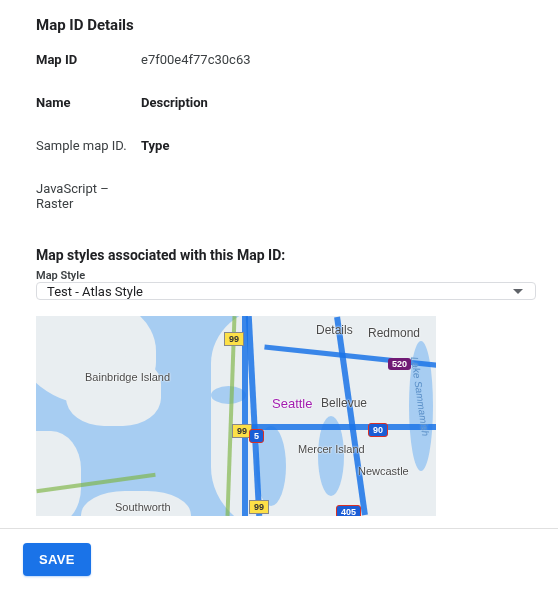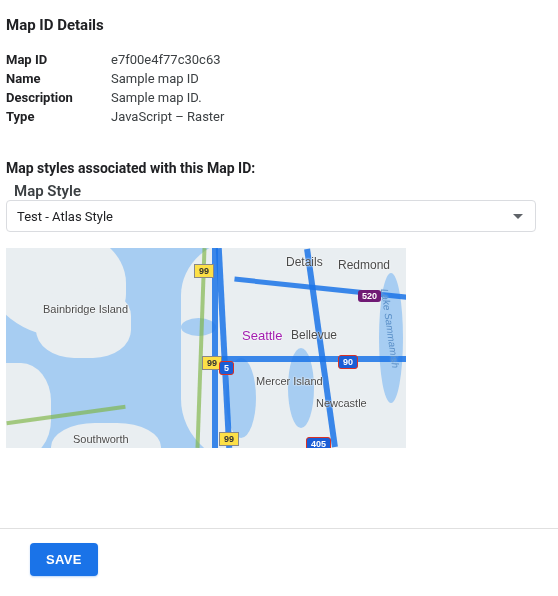--- a/index.html
+++ b/index.html
@@ -6,64 +6,63 @@
     body {
       font-family: -apple-system, BlinkMacSystemFont, 'Segoe UI', Roboto, Arial, sans-serif;
       background: #fff;
       color: #202124;
       width: 558px;
       height: 596px;
       overflow: hidden;
       position: relative;
     }
     .content {
-      padding: 16px 22px 0 6px;
+      padding: 16px 22px 0 36px;
     }
     .section-title {
       font-size: 15px;
       font-weight: 700;
       color: #202124;
       margin-bottom: 18px;
     }
     .details-table {
       display: grid;
       grid-template-columns: 105px 1fr;
-      row-gap: 4px;
+      row-gap: 28px;
       margin-bottom: 36px;
     }
     .details-label {
       font-size: 13px;
       font-weight: 700;
       color: #202124;
     }
     .details-value {
       font-size: 13px;
       font-weight: 400;
       color: #3c4043;
     }
     .assoc-title {
       font-size: 14px;
       font-weight: 700;
       color: #202124;
       margin-bottom: 6px;
     }
     .style-label {
-      font-size: 15px;
+      font-size: 11px;
       font-weight: 600;
       color: #3c4043;
-      margin-left: 8px;
       margin-bottom: 0;
     }
     .dropdown {
       display: flex;
       align-items: center;
       justify-content: space-between;
       border: 1px solid #dadce0;
       border-radius: 4px;
-      height: 32px;
+      height: 18px;
       padding: 0 12px 0 10px;
       cursor: pointer;
       margin-bottom: 16px;
       background: #fff;
     }
     .dropdown-text {
       font-size: 13px;
       color: #202124;
     }
     .chevron {
@@ -79,21 +78,21 @@
       position: relative;
       overflow: hidden;
       font-family: Arial, sans-serif;
     }
     .footer {
       position: absolute;
       bottom: 0;
       left: 0;
       right: 0;
       border-top: 1px solid #e0e0e0;
-      padding: 14px 22px 20px 30px;
+      padding: 14px 22px 20px 23px;
       background: #fff;
     }
     .save-btn {
       background: #1a73e8;
       color: #fff;
       border: none;
       border-radius: 4px;
       font-size: 13px;
       font-weight: 600;
       letter-spacing: 0.3px;
@@ -102,21 +101,21 @@
       box-shadow: 0 1px 2px rgba(26,115,232,0.3);
     }
     
     .water { position:absolute; inset:0; background:#a7cdf2; }
     .land { position:absolute; background:#e9eef1; }
     .road-free { position:absolute; background-color: rgba(124, 179, 66, 0.65); }
     .road-hwy { position:absolute; background-color: rgba(26,115,232,0.85); }
     .city-lbl { position:absolute; color:#4a4a4a; white-space:nowrap; text-shadow: 0 0 2px #fff, 0 0 2px #fff; }
     .city-lbl.big { font-size:13px; font-weight:500; color:#a21caf;margin-left:41px; }
     .city-lbl.med { font-size:12px; }
-    .city-lbl.sm { font-size:11px; }
+    .city-lbl.sm { font-size:11px;margin-left:12px; }
     .shield {
       position:absolute; border-radius:3px; font-size:9px; font-weight:600;
       color:#fff; display:flex; align-items:center; justify-content:center;
       padding: 1px 4px;
     }
     .shield.us { background:#fde047; color:#333; border:1px solid #888; border-radius:0; }
     .shield.is { background:#1a5dd6; border:1px solid #d93025; }
     .shield.st { background:#701a75; }
     .lake-lbl { position:absolute; color:#5a8fc7; font-size:10px; font-style:italic; transform: rotate(82deg); transform-origin: left top; white-space:nowrap; text-shadow: 0 0 2px #a7cdf2; }
   </style>
@@ -124,21 +123,20 @@
 <body>
 
 <div class="content">
   <div class="section-title">Map ID Details</div>
 
   <div class="details-table">
     <div class="details-label">Map ID</div>
     <div class="details-value">e7f00e4f77c30c63</div>
 
     <div class="details-label">Name</div>
-    <div class="details-value">Sample map ID</div>
 
     <div class="details-label">Description</div>
     <div class="details-value">Sample map ID.</div>
 
     <div class="details-label">Type</div>
     <div class="details-value">JavaScript – Raster</div>
   </div>
 
   <div class="assoc-title">Map styles associated with this Map ID:</div>
   <div class="style-label">Map Style</div>

